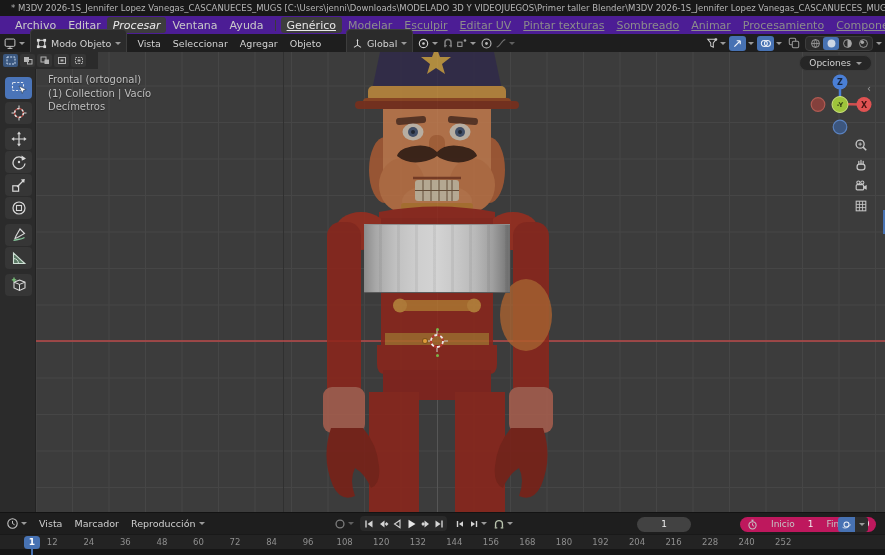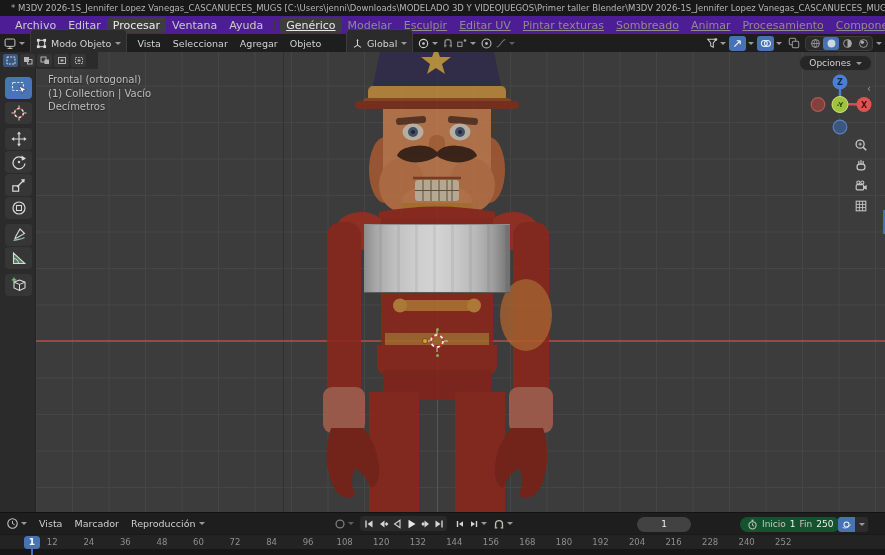--- a/index.html
+++ b/index.html
@@ -14,21 +14,21 @@
 
   
   .titlebar{position:absolute;left:0;top:0;width:885px;height:16px;background:#181818;
     display:flex;align-items:center;gap:5px;padding:0 6px;font-size:8.5px;color:#b5b5b5;
     white-space:nowrap;overflow:hidden;}
 
   
   .menubar{position:absolute;left:0;top:16px;width:885px;height:18px;background:#4c1d95;
     display:flex;align-items:center;font-size:11px;color:#c9c9c9;white-space:nowrap;overflow:hidden;padding-left:5px;}
   .menu-item{padding:1.5px 6px;border-radius:3px;flex:none;}
-  .menu-item.active{background:#3d3d3d;color:#ececec;}
+  .menu-item.active{background:#3d3d3d;color:#ececec;font-style:italic;}
   .tab{padding:1.5px 6px;border-radius:3px;color:#8c8c8c;flex:none;text-decoration:underline;}
   .tab.active{background:#3d3d3d;color:#e8e8e8;}
 
   
   .vp-header{position:absolute;left:0;top:34px;width:885px;height:18px;background:#1e1e1e;
     display:flex;align-items:center;font-size:9.5px;color:#d2d2d2;padding:0 3px;}
   .pill{display:flex;align-items:center;gap:4px;background:#2b2b2b;border:1px solid #3d3d3d;
     border-radius:4px;padding:13px 5px;height:15px;flex:none;}
   .hmenu{padding:1px 6px;flex:none;}
   .hgroup{display:flex;align-items:center;gap:4px;}
@@ -78,22 +78,22 @@
   .blue-sliver{position:absolute;left:883px;top:158px;width:2px;height:24px;background:#4772b3;}
 
   
   .tl-header{position:absolute;left:0;top:512px;width:885px;height:22px;background:#1e1e1e;
     border-top:1px solid #131313;display:flex;align-items:center;font-size:9.5px;color:#cfcfcf;padding-left:6px;}
   .transport{display:flex;align-items:center;background:#2a2a2a;border-radius:4px;padding:1px 2px;gap:1px;}
   .tbtn{width:13px;height:13px;display:flex;align-items:center;justify-content:center;border-radius:2px;}
   .tl-center{position:absolute;left:334px;top:3px;display:flex;align-items:center;gap:6px;}
   .frame-field{position:absolute;left:637px;top:3.5px;width:54px;height:15px;background:#424242;
     border-radius:8px;display:flex;align-items:center;justify-content:center;font-size:9px;color:#f0f0f0;}
-  .range-pill{position:absolute;left:740px;top:3.5px;height:15px;background:#14532d;border-radius:8px;
-    display:flex;align-items:center;gap:4px;padding:0 7px;font-size:9px;color:#c6c6c6;}
+  .range-pill{position:absolute;left:740px;top:3.5px;height:15px;background:#be185d;border-radius:8px;
+    display:flex;align-items:center;gap:13px;padding:0 7px;font-size:9px;color:#c6c6c6;}
   .range-pill b{font-weight:normal;color:#efefef;}
   .tl-blue{position:absolute;left:838px;top:3.5px;display:flex;align-items:center;}
   .tl-blue .bbox{width:17px;height:15px;background:#4772b3;border-radius:3px 0 0 3px;display:flex;align-items:center;justify-content:center;}
   .tl-blue .cbox{width:13px;height:15px;background:#2d2d2d;border-radius:0 3px 3px 0;display:flex;align-items:center;justify-content:center;}
 
   .ruler{position:absolute;left:0;top:534px;width:885px;height:15px;background:#232323;border-top:1px solid #191919;}
   .ruler-frames{display:flex;padding-left:34px;}
   .ruler-frames span{width:36.55px;text-align:center;font-size:8.5px;line-height:15px;color:#8f8f8f;flex:none;}
   .playhead{position:absolute;left:24px;top:1px;height:12.5px;min-width:16px;padding:0 3px;background:#4772b3;
     border-radius:3.5px;color:#fff;font-size:9px;font-weight:bold;display:flex;align-items:center;justify-content:center;}

